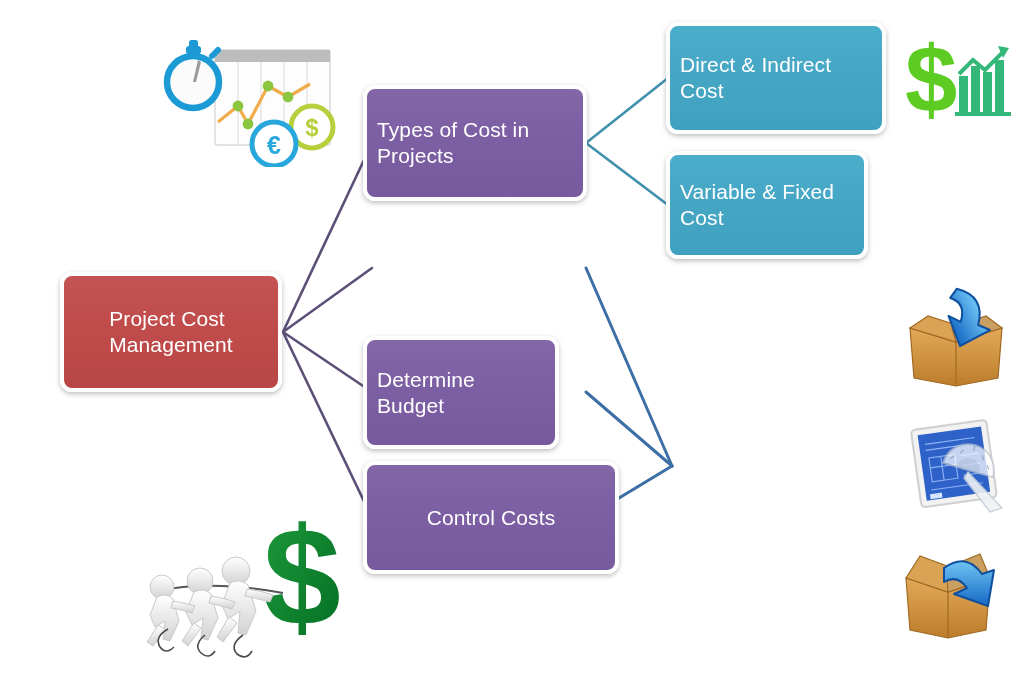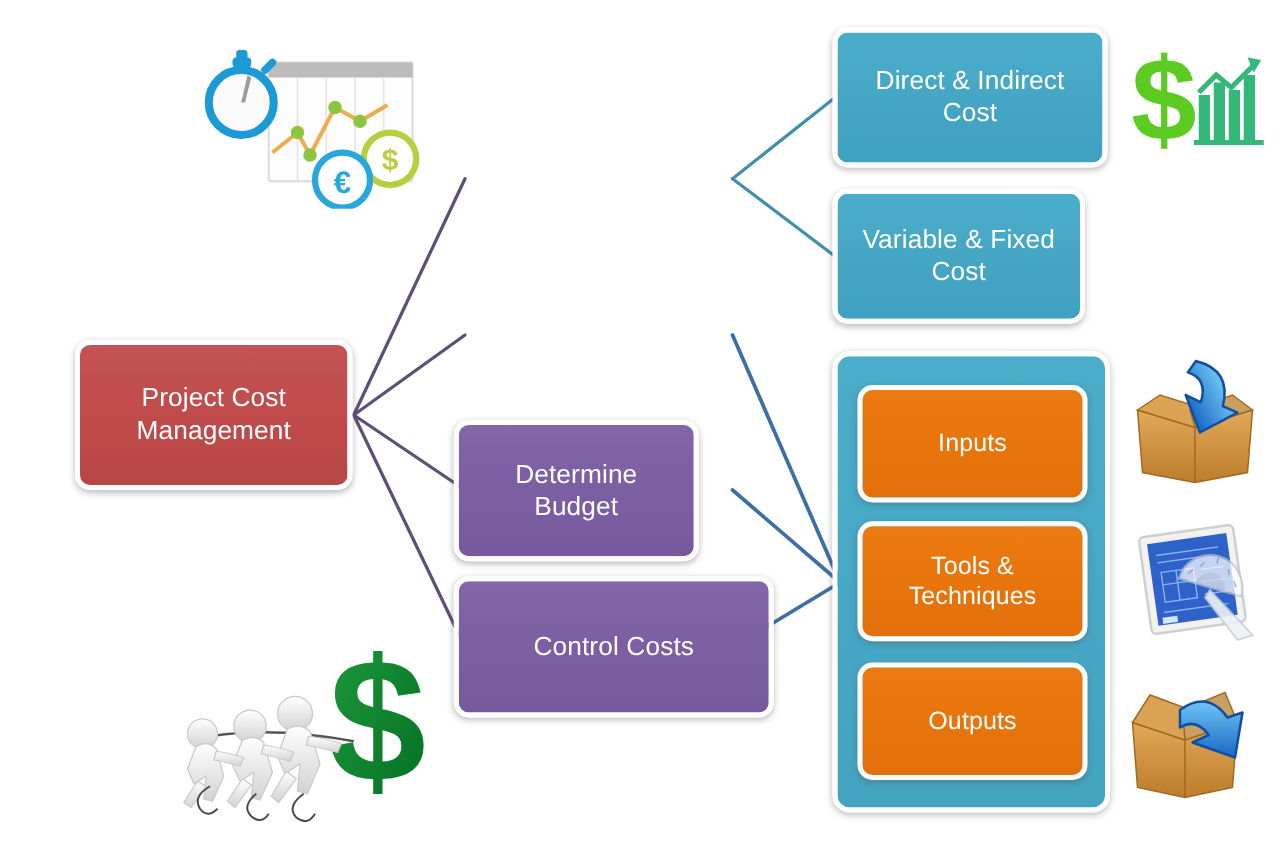--- a/index.html
+++ b/index.html
@@ -24,21 +24,21 @@
     pointer-events: none;
   }
 
   
   .node {
     position: absolute;
     box-sizing: border-box;
     display: flex;
     align-items: center;
     justify-content: center;
-    text-align: center;
+    text-align: left;
     color: #ffffff;
     border-radius: 12px;
     border: 4px solid #ffffff;
     box-shadow: 0 2px 5px rgba(90,90,90,0.40);
     line-height: 1.22;
     letter-spacing: .1px;
     padding: 4px 10px;
   }
 
   .node-root {
@@ -244,46 +244,35 @@
     <polygon points="88,44 78,20 44,34 46,58" fill="#caa060" stroke="#a06a22" stroke-width="1.2"></polygon>
     <line x1="46" y1="58" x2="46" y2="104" stroke="#a06a22" stroke-width="1.2"></line>
     <path d="M42 34 q22 -16 38 6 l12 -4 -6 36 -34 -12 13 -6 q-10 -14 -23 -6 Z" fill="url(#arrB)" stroke="#0f4f9e" stroke-width="2" stroke-linejoin="round"></path>
   </svg>
 
   <div class="node node-root" style="left:60px;top:272px;width:222px;height:120px;">
     <span style="white-space:pre-line;">Project Cost
 Management</span>
   </div>
 
+  <div class="node node-purple" style="left:363px;top:85px;width:224px;height:116px;">
+    <span>Types of Cost in Projects</span>
+  </div>
 
 
   <div class="node node-purple" style="left:363px;top:336px;width:196px;height:113px;">
     <span>Determine Budget</span>
   </div>
 
   <div class="node node-purple" style="left:363px;top:461px;width:256px;height:113px;">
     <span>Control Costs</span>
   </div>
 
   <div class="node node-blue" style="left:666px;top:22px;width:220px;height:112px;">
     <span>Direct &amp; Indirect Cost</span>
   </div>
 
   <div class="node node-blue" style="left:666px;top:151px;width:202px;height:108px;">
     <span>Variable &amp; Fixed Cost</span>
   </div>
 
-  <div class="node-group" style="left:666px;top:281px;width:222px;height:369px;">
-
-    <div class="node node-orange" style="left:16px;top:23px;width:184px;height:94px;">
-      <span>Inputs</span>
-    </div>
-
-    <div class="node node-orange" style="left:16px;top:132px;width:184px;height:96px;">
-      <span>Tools &amp; Techniques</span>
-    </div>
-
-    <div class="node node-orange" style="left:16px;top:245px;width:184px;height:94px;">
-      <span>Outputs</span>
-    </div>
-  </div>
 
 </div>
 
 </body></html>

